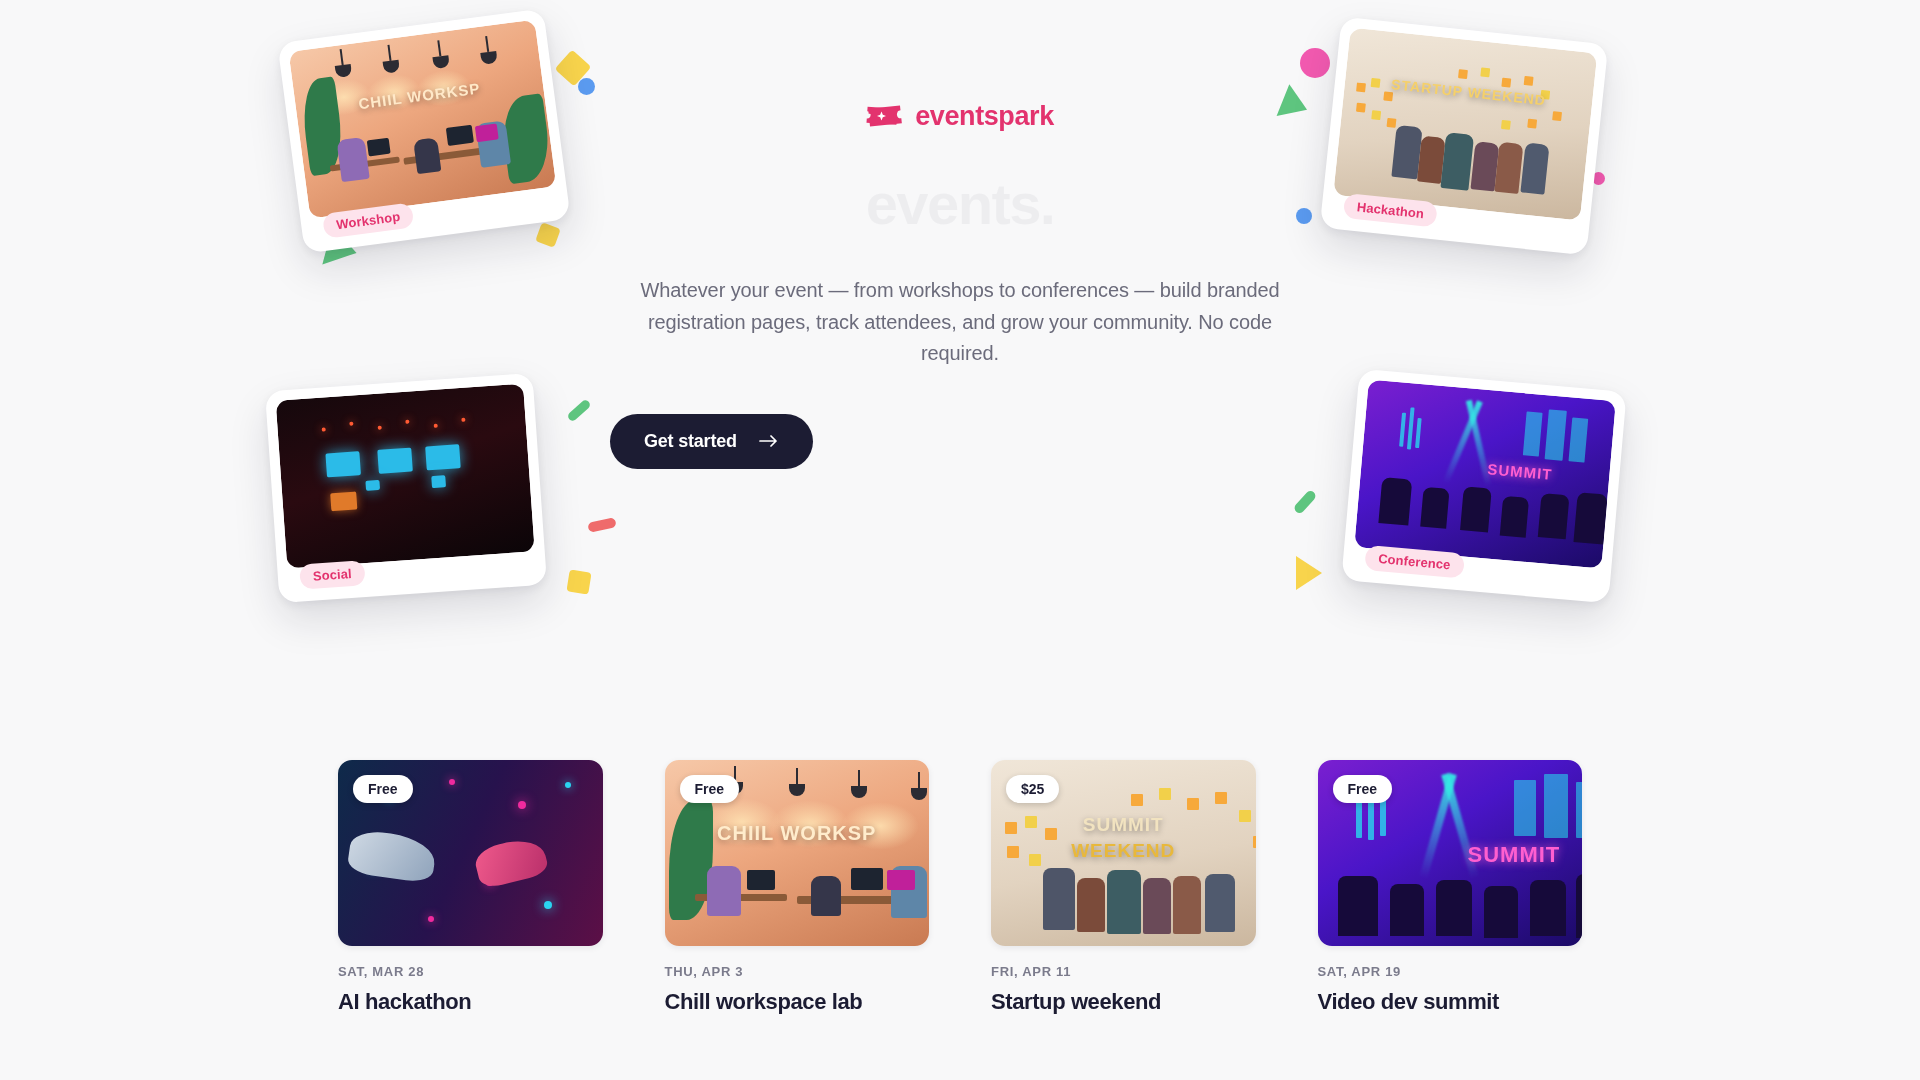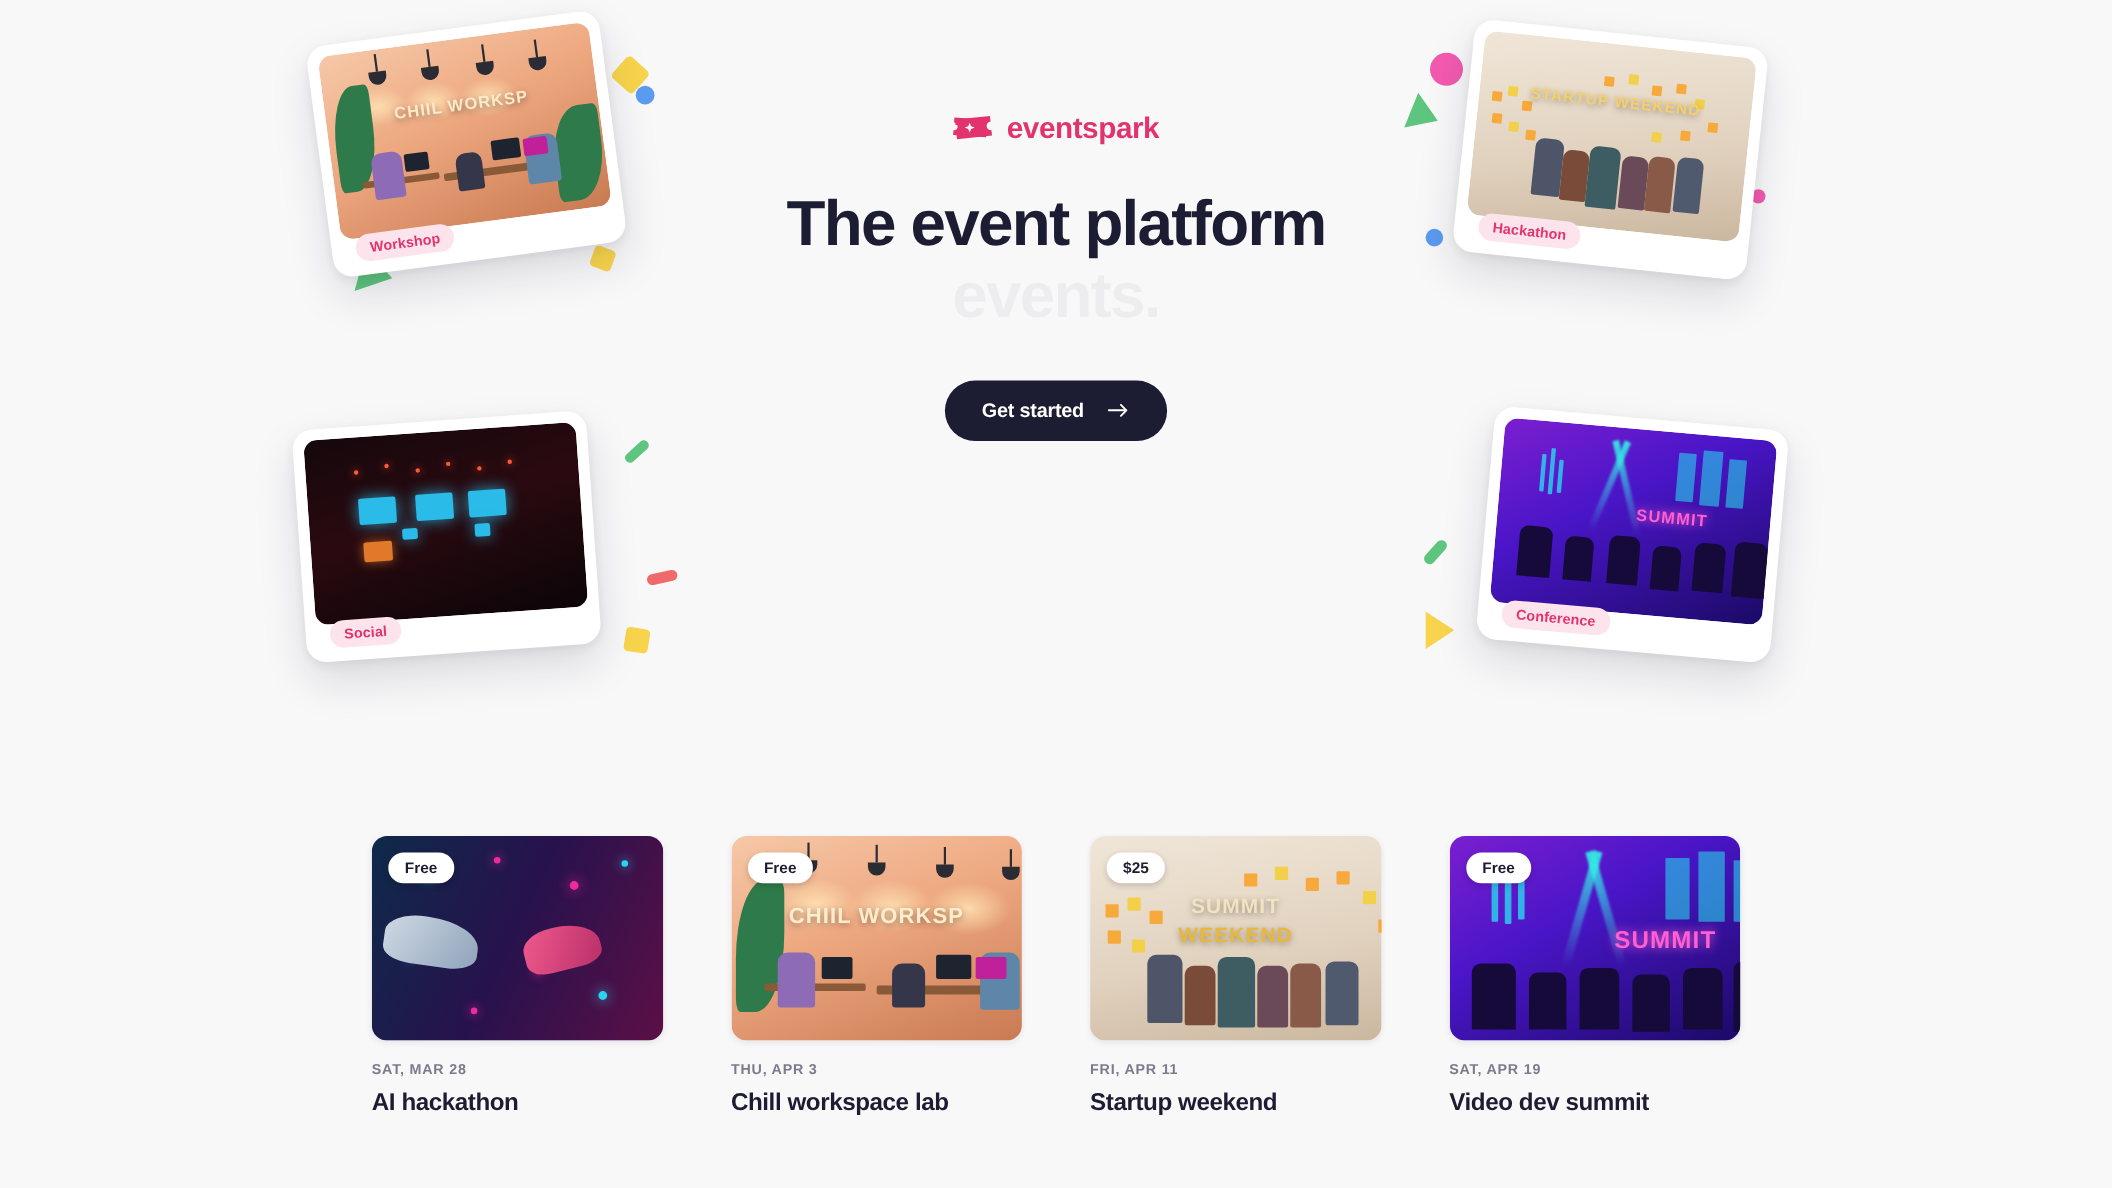--- a/index.html
+++ b/index.html
@@ -31,21 +31,21 @@
     font-size:58px;line-height:1.12;font-weight:800;letter-spacing:-1.6px;
     color:#1c1c33;
   }
   .headline .ln{display:block;}
   .headline .ln-ghost{color:#1c1c33;opacity:.045;}
   .subcopy{
     margin-top:38px;
     font-size:20px;line-height:1.58;color:#6b6b7b;font-weight:400;
     letter-spacing:-0.1px;
   }
-  .cta-wrap{margin-top:44px;display:flex;justify-content:center;}
+  .cta-wrap{margin-top:44px;display:flex;}
   .cta{
     display:inline-flex;align-items:center;gap:22px;
     background:#1c1c33;color:#fff;border:none;cursor:pointer;
     padding:17px 34px;border-radius:999px;
     font-size:18px;font-weight:700;letter-spacing:-0.2px;
     font-family:inherit;
   }
   .cta .arrow{display:flex;align-items:center;}
 
   
@@ -285,24 +285,24 @@
           <g transform="rotate(4 19 13)">
             <path d="M1 5h30v4.5a3.6 3.6 0 0 0 0 7.2V21H1v-4.3a3.6 3.6 0 0 0 0-7.2V5z" fill="#e3336e"></path>
           </g>
           <path d="M15.5 8.5l1.3 3.2 3.2 1.3-3.2 1.3-1.3 3.2-1.3-3.2-3.2-1.3 3.2-1.3z" fill="#ffffff"></path>
         </svg>
       </span>
       <span class="logo-text">eventspark</span>
     </div>
 
     <h1 class="headline">
-      <span class="ln">The event platform</span>
       <span class="ln ln-ghost">events.</span>
     </h1>
 
+    <p class="subcopy">Whatever your event — from workshops to conferences — build branded registration pages, track attendees, and grow your community. No code required.</p>
 
     <div class="cta-wrap">
       <button class="cta">
         <span>Get started</span>
         <span class="arrow">
           <svg width="20" height="14" viewBox="0 0 20 14" aria-hidden="true">
             <path d="M1 7h16M12 2l5 5-5 5" fill="none" stroke="#ffffff" stroke-width="1.7" stroke-linecap="round" stroke-linejoin="round"></path>
           </svg>
         </span>
       </button>

